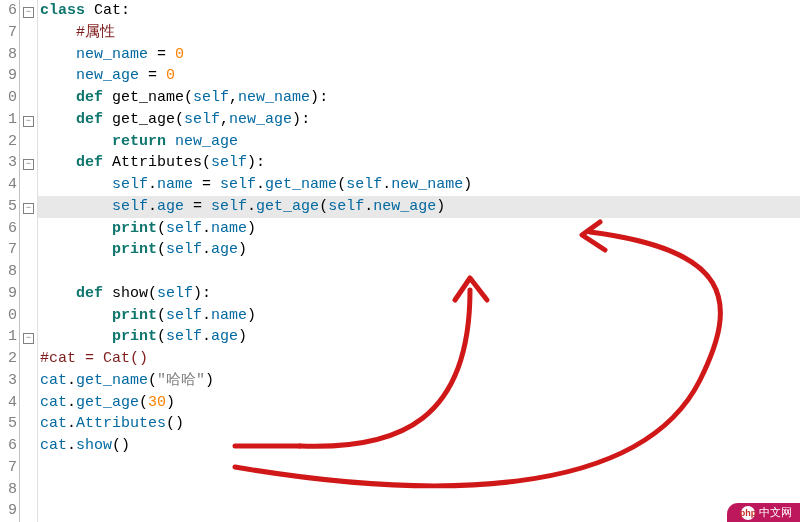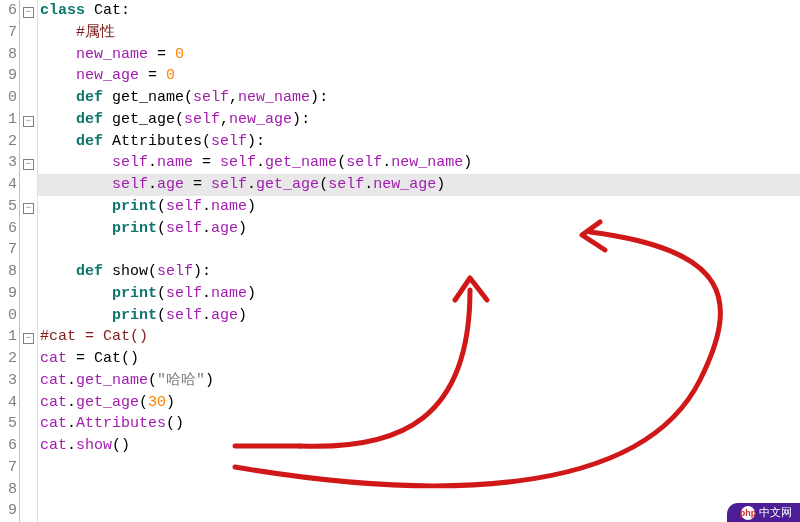--- a/index.html
+++ b/index.html
@@ -12,23 +12,23 @@
   .fold-box { display:inline-block; width:11px; height:11px; border:1px solid #808080; color:#808080; font-size:9px; line-height:9px; text-align:center; margin-top:5px; margin-left:3px; background:#fff; }
   .codeln { height:21.75px; line-height:21.75px; white-space:pre; padding-left:2px; }
   .hl { background:#e8e8e8; }
   .tk-kw   { color:#0f766e; font-weight:bold; }
   .tk-cls  { color:#000000; }
   .tk-com  { color:#7f1d1d; }
   .tk-fn   { color:#000000; }
   .tk-op   { color:#000000; }
   .tk-num  { color:#ff8000; }
   .tk-str  { color:#808080; }
-  .tk-id   { color:#a21caf; }
+  .tk-id   { color:#0369a1; }
   .annot { position:absolute; left:0; top:0; width:800px; height:522px; pointer-events:none; }
-  .watermark { position:absolute; right:0; bottom:0; background:#4c1d95; color:#fff; font-size:11px; padding:2px 8px 2px 14px; border-top-left-radius:11px; font-family:Arial,sans-serif; display:flex; align-items:center; gap:4px;}
+  .watermark { position:absolute; right:0; bottom:0; background:#be185d; color:#fff; font-size:11px; padding:2px 8px 2px 14px; border-top-left-radius:11px; font-family:Arial,sans-serif; display:flex; align-items:center; gap:4px;}
   .watermark .dot{width:14px;height:14px;border-radius:50%;background:#fff;color:#c5302a;font-size:9px;display:flex;align-items:center;justify-content:center;font-weight:bold;}
 </style>
 </head>
 <body>
 
 <div class="editor">
   <div class="gutter-nums" id="g-nums">
       <div class="ln">6</div>
       <div class="ln">7</div>
       <div class="ln">8</div>
@@ -80,31 +80,31 @@
       <div class="ln"></div>
       <div class="ln"></div>
     </div>
   <div class="code-area" id="code">
       <div class="codeln"><span class="tk-kw">class </span><span class="tk-cls">Cat</span><span class="tk-op">:</span></div>
       <div class="codeln"><span>    </span><span class="tk-com">#属性</span></div>
       <div class="codeln"><span>    </span><span class="tk-id">new_name </span><span class="tk-op">= </span><span class="tk-num">0</span></div>
       <div class="codeln"><span>    </span><span class="tk-id">new_age </span><span class="tk-op">= </span><span class="tk-num">0</span></div>
       <div class="codeln"><span>    </span><span class="tk-kw">def </span><span class="tk-fn">get_name</span><span class="tk-op">(</span><span class="tk-id">self</span><span class="tk-op">,</span><span class="tk-id">new_name</span><span class="tk-op">)</span><span class="tk-op">:</span></div>
       <div class="codeln"><span>    </span><span class="tk-kw">def </span><span class="tk-fn">get_age</span><span class="tk-op">(</span><span class="tk-id">self</span><span class="tk-op">,</span><span class="tk-id">new_age</span><span class="tk-op">)</span><span class="tk-op">:</span></div>
+      <div class="codeln"><span>        </span><span class="tk-kw">return </span><span class="tk-id">new_age</span></div>
       <div class="codeln"><span>    </span><span class="tk-kw">def </span><span class="tk-fn">Attributes</span><span class="tk-op">(</span><span class="tk-id">self</span><span class="tk-op">)</span><span class="tk-op">:</span></div>
       <div class="codeln"><span>        </span><span class="tk-id">self</span><span class="tk-op">.</span><span class="tk-id">name </span><span class="tk-op">= </span><span class="tk-id">self</span><span class="tk-op">.</span><span class="tk-id">get_name</span><span class="tk-op">(</span><span class="tk-id">self</span><span class="tk-op">.</span><span class="tk-id">new_name</span><span class="tk-op">)</span></div>
       <div class="codeln hl"><span>        </span><span class="tk-id">self</span><span class="tk-op">.</span><span class="tk-id">age </span><span class="tk-op">= </span><span class="tk-id">self</span><span class="tk-op">.</span><span class="tk-id">get_age</span><span class="tk-op">(</span><span class="tk-id">self</span><span class="tk-op">.</span><span class="tk-id">new_age</span><span class="tk-op">)</span></div>
       <div class="codeln"><span>        </span><span class="tk-kw">print</span><span class="tk-op">(</span><span class="tk-id">self</span><span class="tk-op">.</span><span class="tk-id">name</span><span class="tk-op">)</span></div>
       <div class="codeln"><span>        </span><span class="tk-kw">print</span><span class="tk-op">(</span><span class="tk-id">self</span><span class="tk-op">.</span><span class="tk-id">age</span><span class="tk-op">)</span></div>
       <div class="codeln"></div>
       <div class="codeln"><span>    </span><span class="tk-kw">def </span><span class="tk-fn">show</span><span class="tk-op">(</span><span class="tk-id">self</span><span class="tk-op">)</span><span class="tk-op">:</span></div>
       <div class="codeln"><span>        </span><span class="tk-kw">print</span><span class="tk-op">(</span><span class="tk-id">self</span><span class="tk-op">.</span><span class="tk-id">name</span><span class="tk-op">)</span></div>
       <div class="codeln"><span>        </span><span class="tk-kw">print</span><span class="tk-op">(</span><span class="tk-id">self</span><span class="tk-op">.</span><span class="tk-id">age</span><span class="tk-op">)</span></div>
       <div class="codeln"><span class="tk-com">#cat = Cat()</span></div>
-      <div class="codeln"><span class="tk-id">cat </span><span class="tk-op">= </span><span class="tk-cls">Cat</span><span class="tk-op">()</span></div>
       <div class="codeln"><span class="tk-id">cat</span><span class="tk-op">.</span><span class="tk-id">get_name</span><span class="tk-op">(</span><span class="tk-str">"哈哈"</span><span class="tk-op">)</span></div>
       <div class="codeln"><span class="tk-id">cat</span><span class="tk-op">.</span><span class="tk-id">get_age</span><span class="tk-op">(</span><span class="tk-num">30</span><span class="tk-op">)</span></div>
       <div class="codeln"><span class="tk-id">cat</span><span class="tk-op">.</span><span class="tk-id">Attributes</span><span class="tk-op">()</span></div>
       <div class="codeln"><span class="tk-id">cat</span><span class="tk-op">.</span><span class="tk-id">show</span><span class="tk-op">()</span></div>
     </div>
 </div>
 
 <svg class="annot" viewBox="0 0 800 522">
   <g fill="none" stroke="#d01818" stroke-width="5" stroke-linecap="round" stroke-linejoin="round">
 

